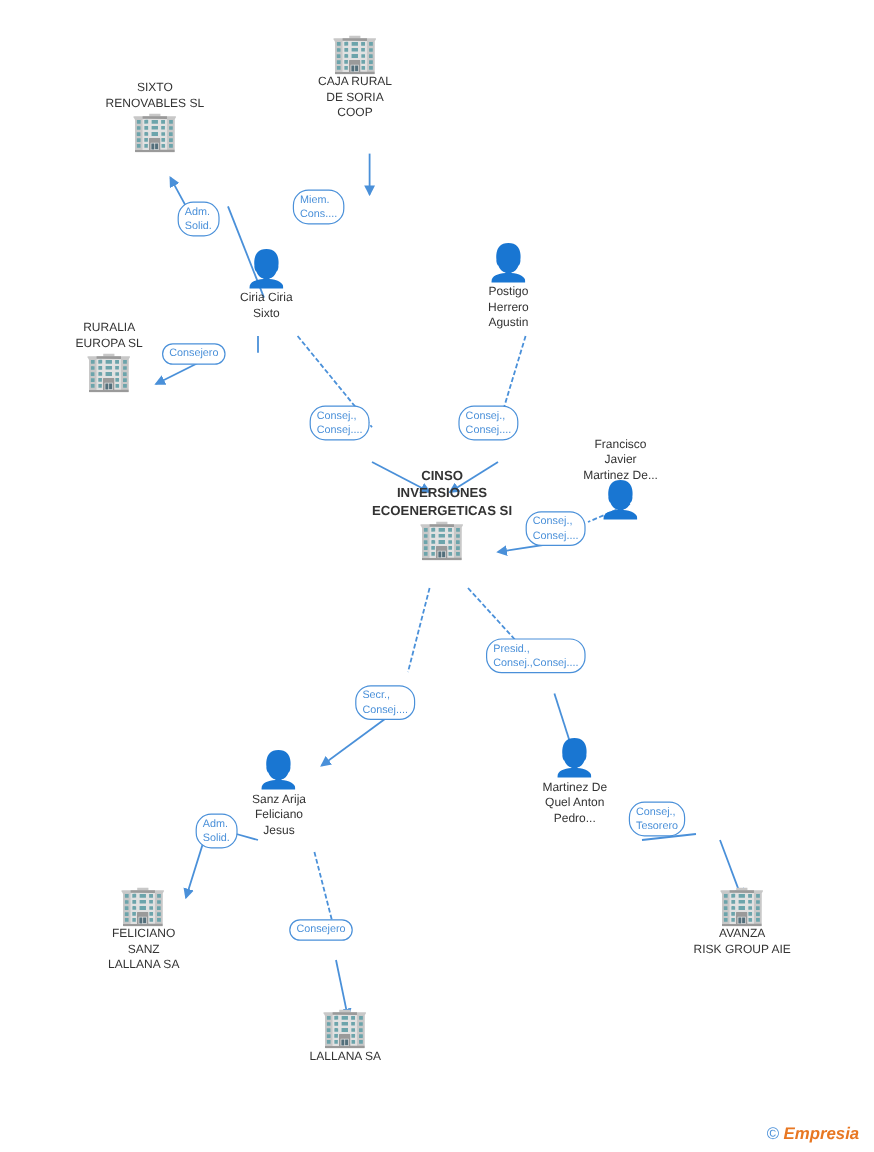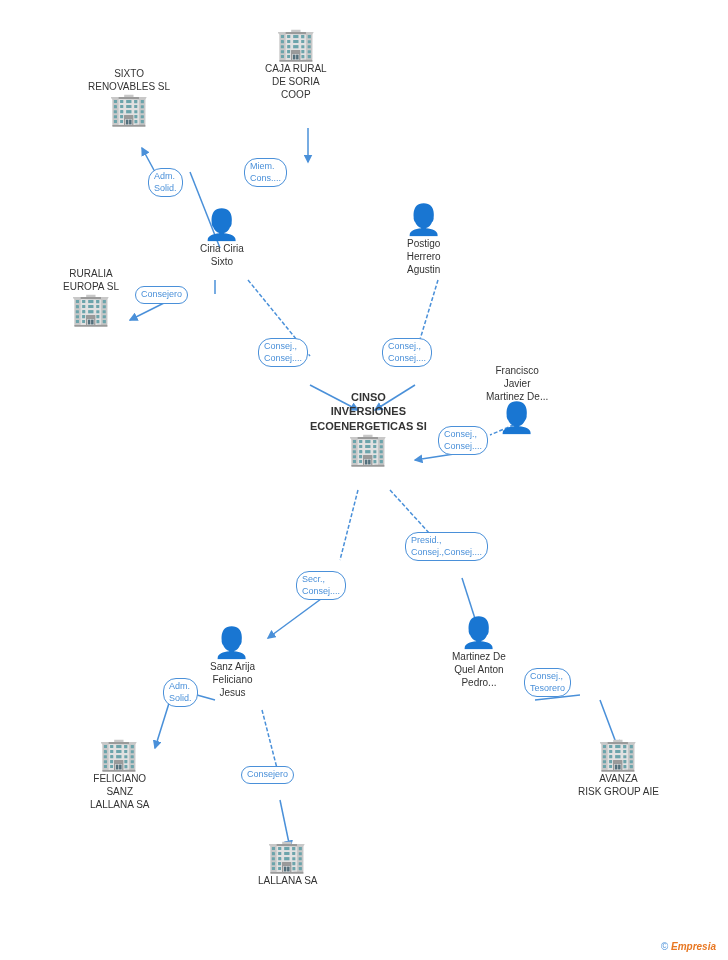--- a/index.html
+++ b/index.html
@@ -62,21 +62,21 @@
       padding: 2px 5px;
       font-size: 9px;
       text-align: left;
       line-height: 1.3;
       white-space: nowrap;
     }
     .watermark {
       position: absolute;
       bottom: 8px;
       right: 12px;
-      font-size: 10px;
+      font-size: 14px;
       color: #999;
       font-style: italic;
       text-align: center;
     }
     .watermark span.copy { color: #4a90d9; }
     .watermark span.brand { color: #e87722; font-weight: bold; font-style: italic; }
   </style>
 </head>
 <body>
 

